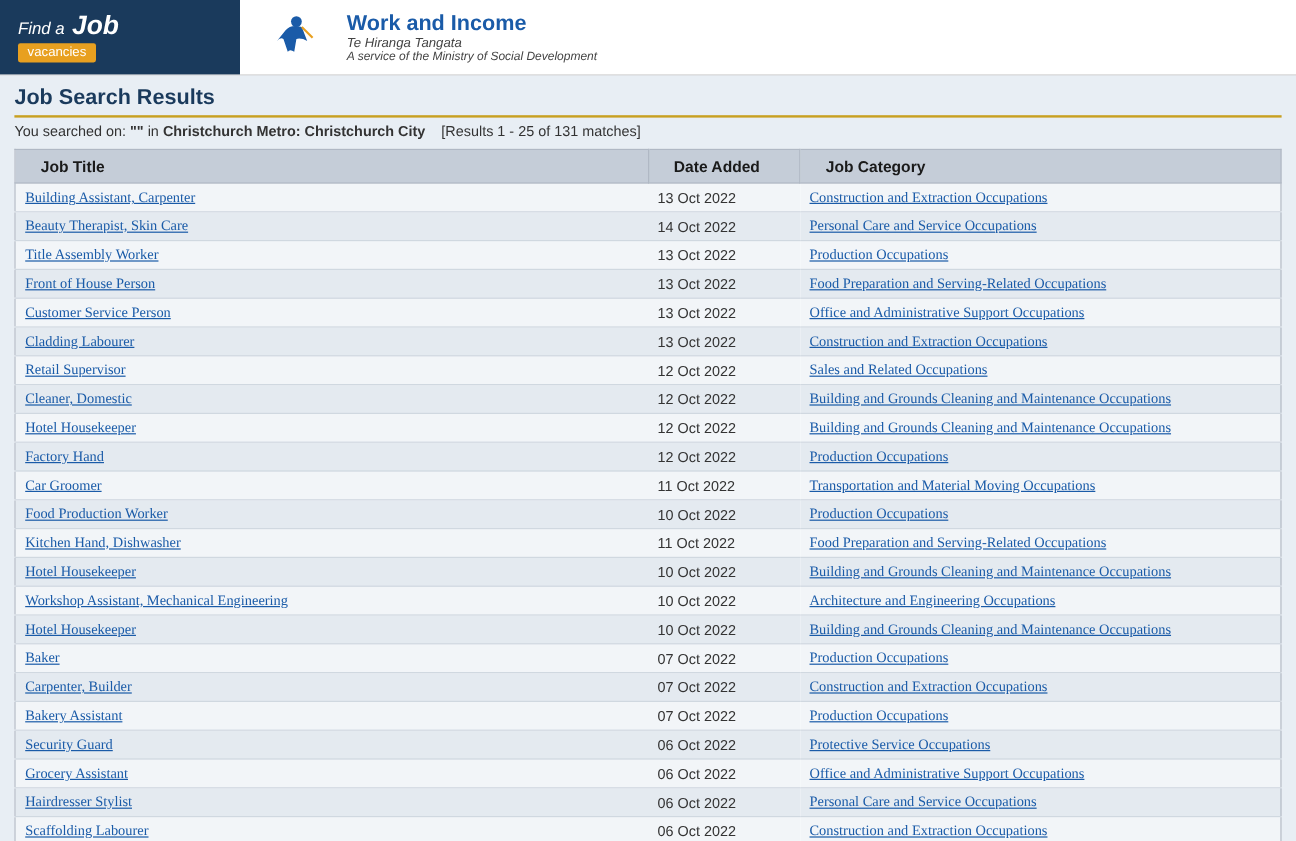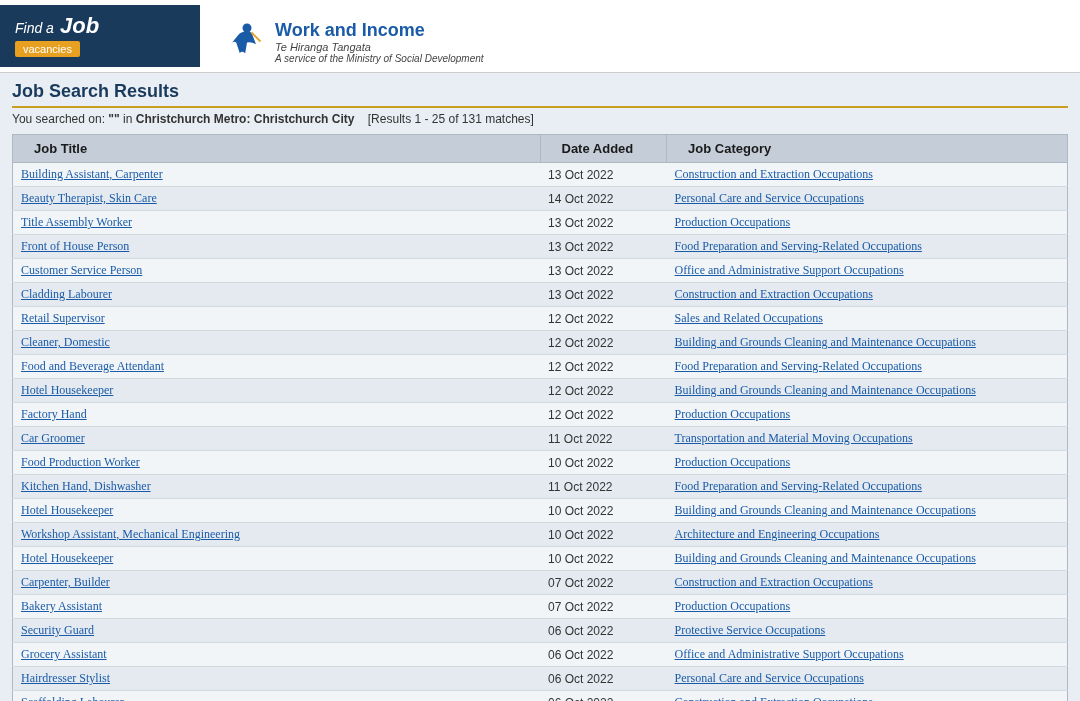--- a/index.html
+++ b/index.html
@@ -36,23 +36,21 @@
       border-radius: 2px;
       margin-top: 4px;
     }
     .header-logo-right {
       display: flex;
       align-items: center;
       padding: 8px 20px;
     }
     .wai-logo {
       display: flex;
-      align-items: center;
-      gap: 10px;
-      margin-top: 11px;
+      gap: 24px;
     }
     .wai-icon {
       width: 45px;
       height: 45px;
     }
     .wai-text {
       display: flex;
       flex-direction: column;
     }
     .wai-text .wai-main {
@@ -221,25 +219,20 @@
           <td class="col-title"><a href="#">Retail Supervisor</a></td>
           <td class="col-date">12 Oct 2022</td>
           <td class="col-category"><a href="#">Sales and Related Occupations</a></td>
         </tr>
         <tr>
           <td class="col-title"><a href="#">Cleaner, Domestic</a></td>
           <td class="col-date">12 Oct 2022</td>
           <td class="col-category"><a href="#">Building and Grounds Cleaning and Maintenance Occupations</a></td>
         </tr>
         <tr>
-          <td class="col-title"><a href="#">Food and Beverage Attendant</a></td>
-          <td class="col-date">12 Oct 2022</td>
-          <td class="col-category"><a href="#">Food Preparation and Serving-Related Occupations</a></td>
-        </tr>
-        <tr>
           <td class="col-title"><a href="#">Hotel Housekeeper</a></td>
           <td class="col-date">12 Oct 2022</td>
           <td class="col-category"><a href="#">Building and Grounds Cleaning and Maintenance Occupations</a></td>
         </tr>
         <tr>
           <td class="col-title"><a href="#">Factory Hand</a></td>
           <td class="col-date">12 Oct 2022</td>
           <td class="col-category"><a href="#">Production Occupations</a></td>
         </tr>
         <tr>
@@ -266,20 +259,25 @@
           <td class="col-title"><a href="#">Workshop Assistant, Mechanical Engineering</a></td>
           <td class="col-date">10 Oct 2022</td>
           <td class="col-category"><a href="#">Architecture and Engineering Occupations</a></td>
         </tr>
         <tr>
           <td class="col-title"><a href="#">Hotel Housekeeper</a></td>
           <td class="col-date">10 Oct 2022</td>
           <td class="col-category"><a href="#">Building and Grounds Cleaning and Maintenance Occupations</a></td>
         </tr>
         <tr>
+          <td class="col-title"><a href="#">Baker</a></td>
+          <td class="col-date">07 Oct 2022</td>
+          <td class="col-category"><a href="#">Production Occupations</a></td>
+        </tr>
+        <tr>
           <td class="col-title"><a href="#">Carpenter, Builder</a></td>
           <td class="col-date">07 Oct 2022</td>
           <td class="col-category"><a href="#">Construction and Extraction Occupations</a></td>
         </tr>
         <tr>
           <td class="col-title"><a href="#">Bakery Assistant</a></td>
           <td class="col-date">07 Oct 2022</td>
           <td class="col-category"><a href="#">Production Occupations</a></td>
         </tr>
         <tr>

